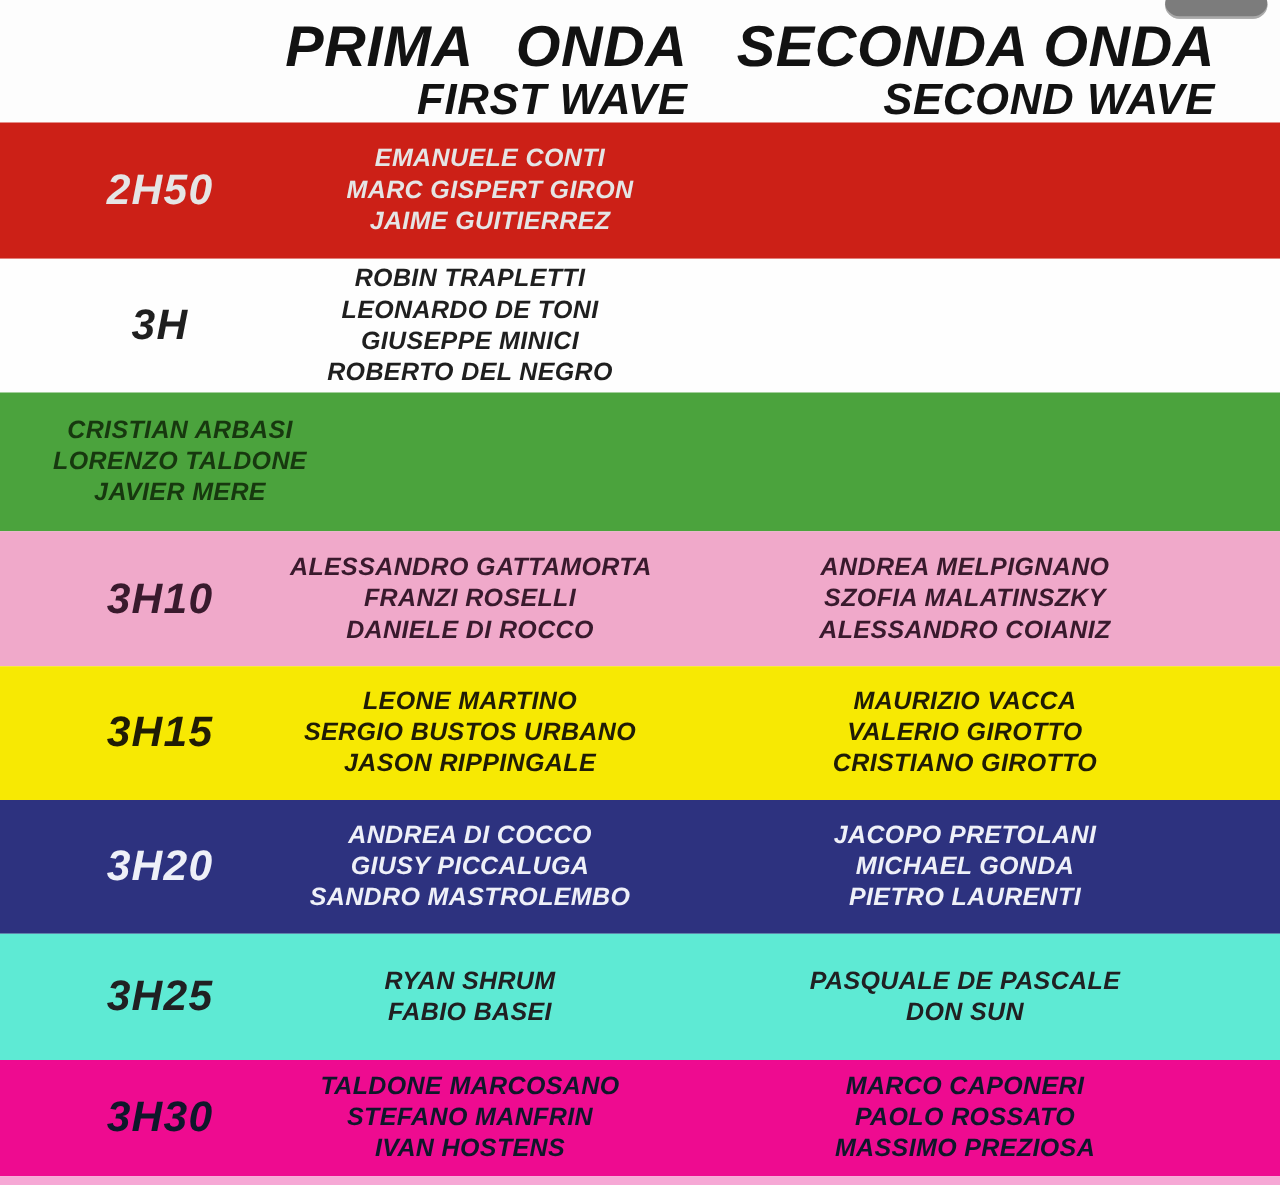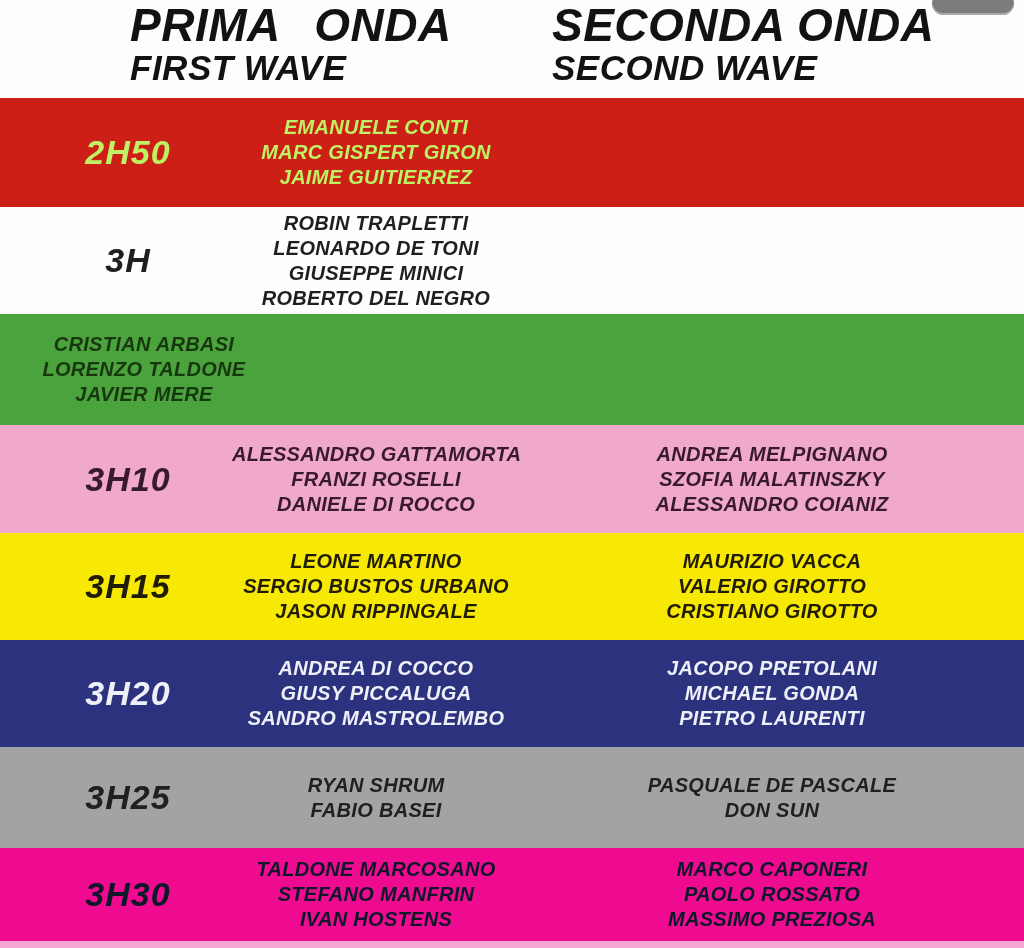--- a/index.html
+++ b/index.html
@@ -16,21 +16,21 @@
     overflow: hidden;
     background: #fdfdfd;
   }
   
   .header {
     position: relative;
     height: 98px;
     background: #fdfdfd;
     color: #121212;
   }
-  .h-block { position: absolute; top: 0; text-align: left; }
+  .h-block { position: absolute; top: 12px; text-align: right; }
   .h-block--first  { left: 130px; width: 420px; }
   .h-block--second { left: 552px; width: 420px; }
   .h-title {
     font-size: 46px;
     line-height: 50px;
     letter-spacing: 0.5px;
     white-space: nowrap;
   }
   .h-title--wide { word-spacing: 22px; }
   .h-sub {
@@ -97,21 +97,21 @@
       <div class="h-sub">FIRST WAVE</div>
     </div>
     <div class="h-block h-block--second">
       <div class="h-title">SECONDA ONDA</div>
       <div class="h-sub">SECOND WAVE</div>
     </div>
     <div class="corner-widget"></div>
   </div>
 
   <div class="rows">
-  <div class="row" style="background: rgb(204, 32, 23); color: #bef264;">
+  <div class="row" style="background: rgb(204, 32, 23); color: #e5e5e5; gap: 16px;">
     <div class="cell time">2H50</div>
     <div class="cell wave1">
           <div class="name-line">EMANUELE CONTI</div>
           <div class="name-line">MARC GISPERT GIRON</div>
           <div class="name-line">JAIME GUITIERREZ</div>
         </div>
     <div class="cell wave2"></div>
   </div>
 
   <div class="row" style="background: rgb(254, 254, 254); color: rgb(31, 31, 31);">
@@ -169,21 +169,21 @@
           <div class="name-line">GIUSY PICCALUGA</div>
           <div class="name-line">SANDRO MASTROLEMBO</div>
         </div>
     <div class="cell wave2">
           <div class="name-line">JACOPO PRETOLANI</div>
           <div class="name-line">MICHAEL GONDA</div>
           <div class="name-line">PIETRO LAURENTI</div>
         </div>
   </div>
 
-  <div class="row" style="background: #a3a3a3; color: rgb(32, 32, 34);">
+  <div class="row" style="background: #5eead4; color: rgb(32, 32, 34);">
     <div class="cell time">3H25</div>
     <div class="cell wave1">
           <div class="name-line">RYAN SHRUM</div>
           <div class="name-line">FABIO BASEI</div>
         </div>
     <div class="cell wave2">
           <div class="name-line">PASQUALE DE PASCALE</div>
           <div class="name-line">DON SUN</div>
         </div>
   </div>

